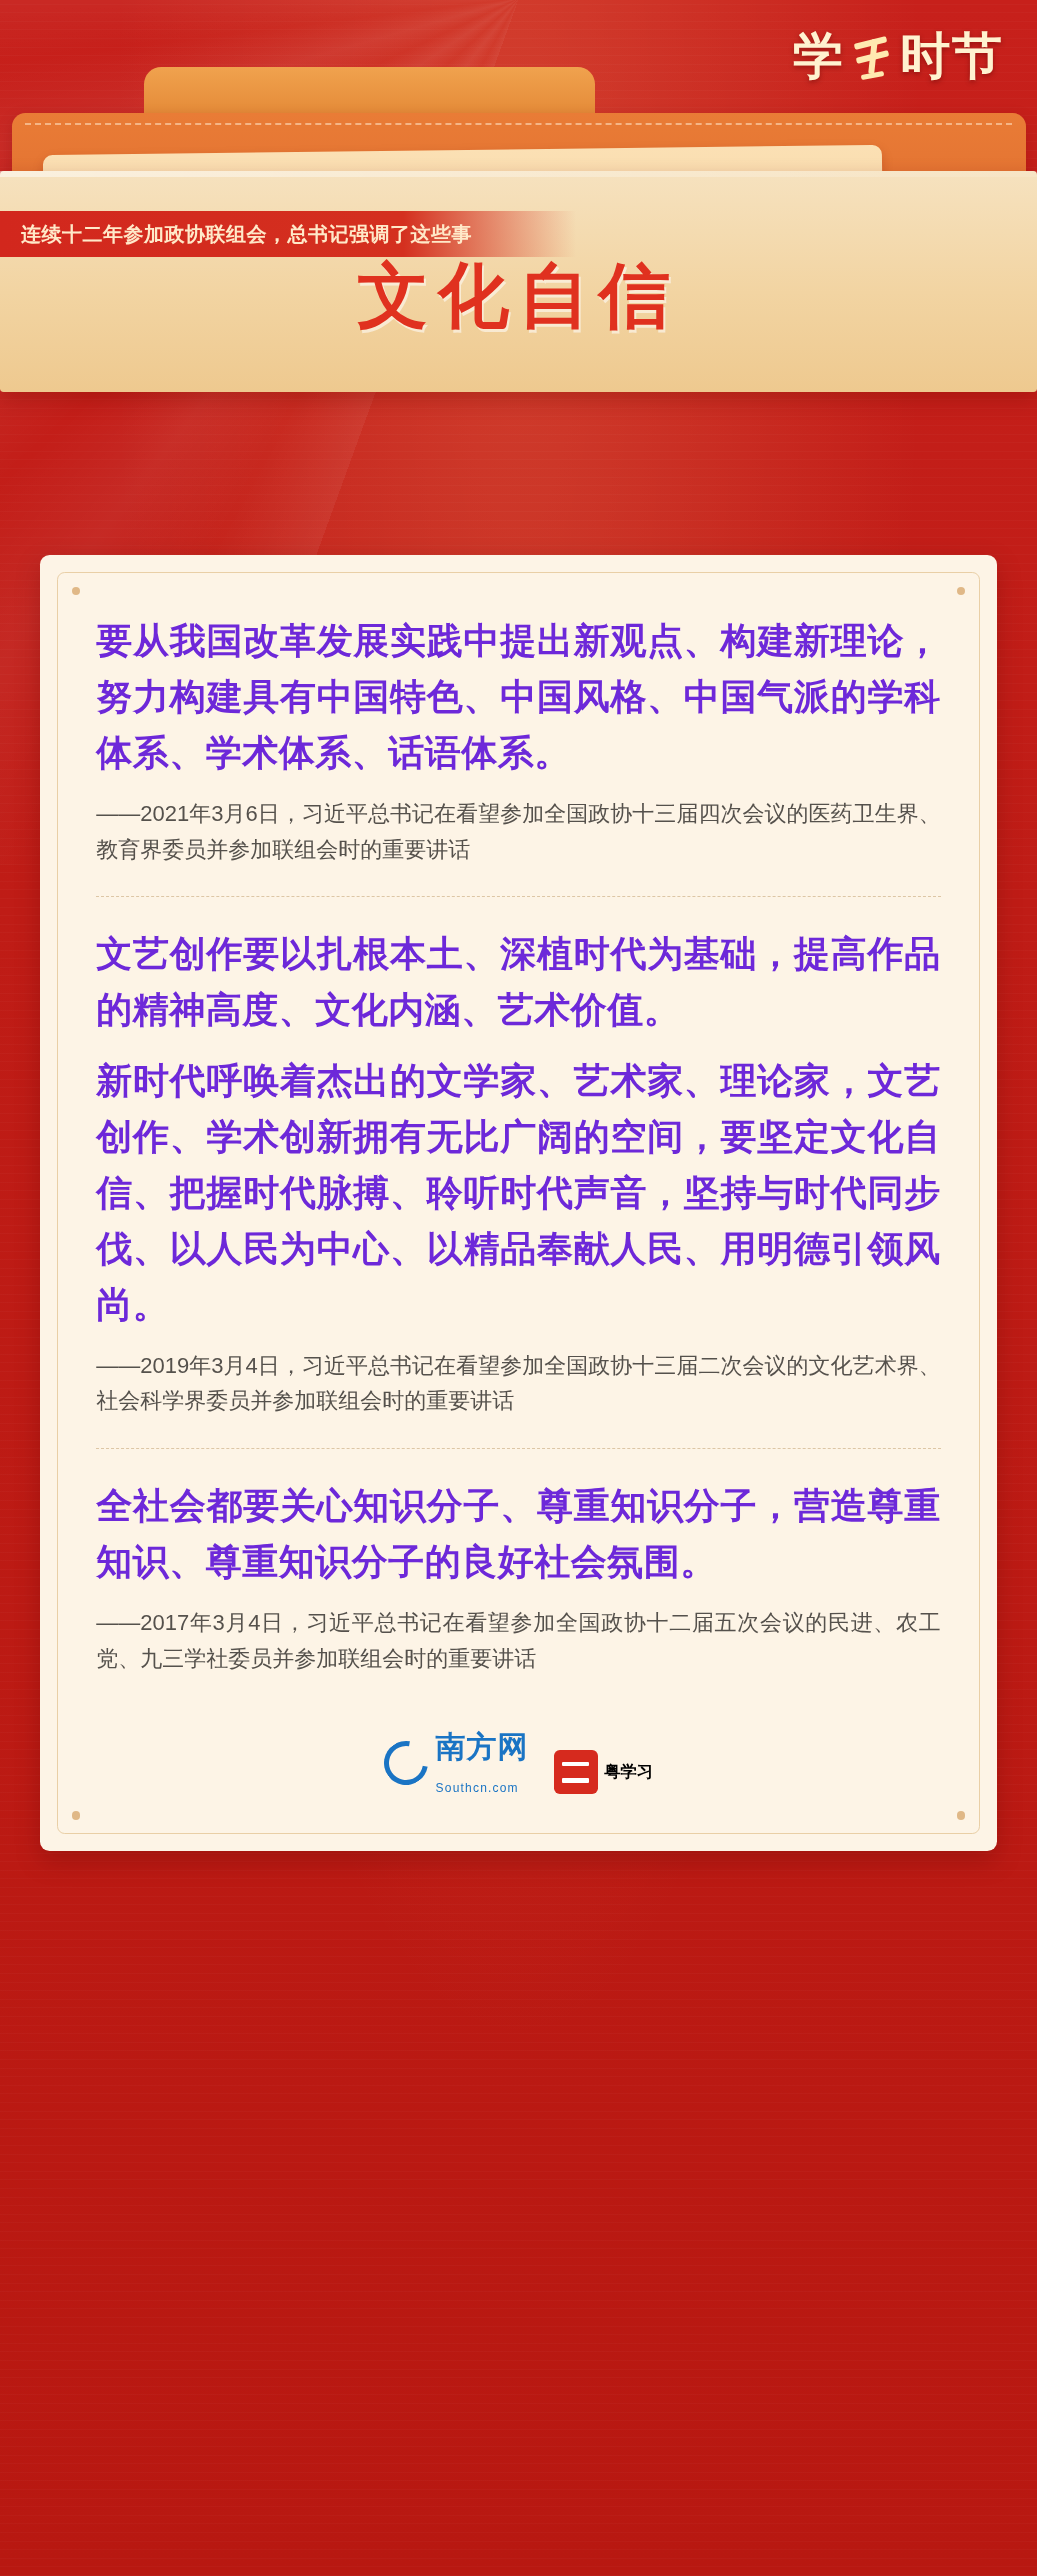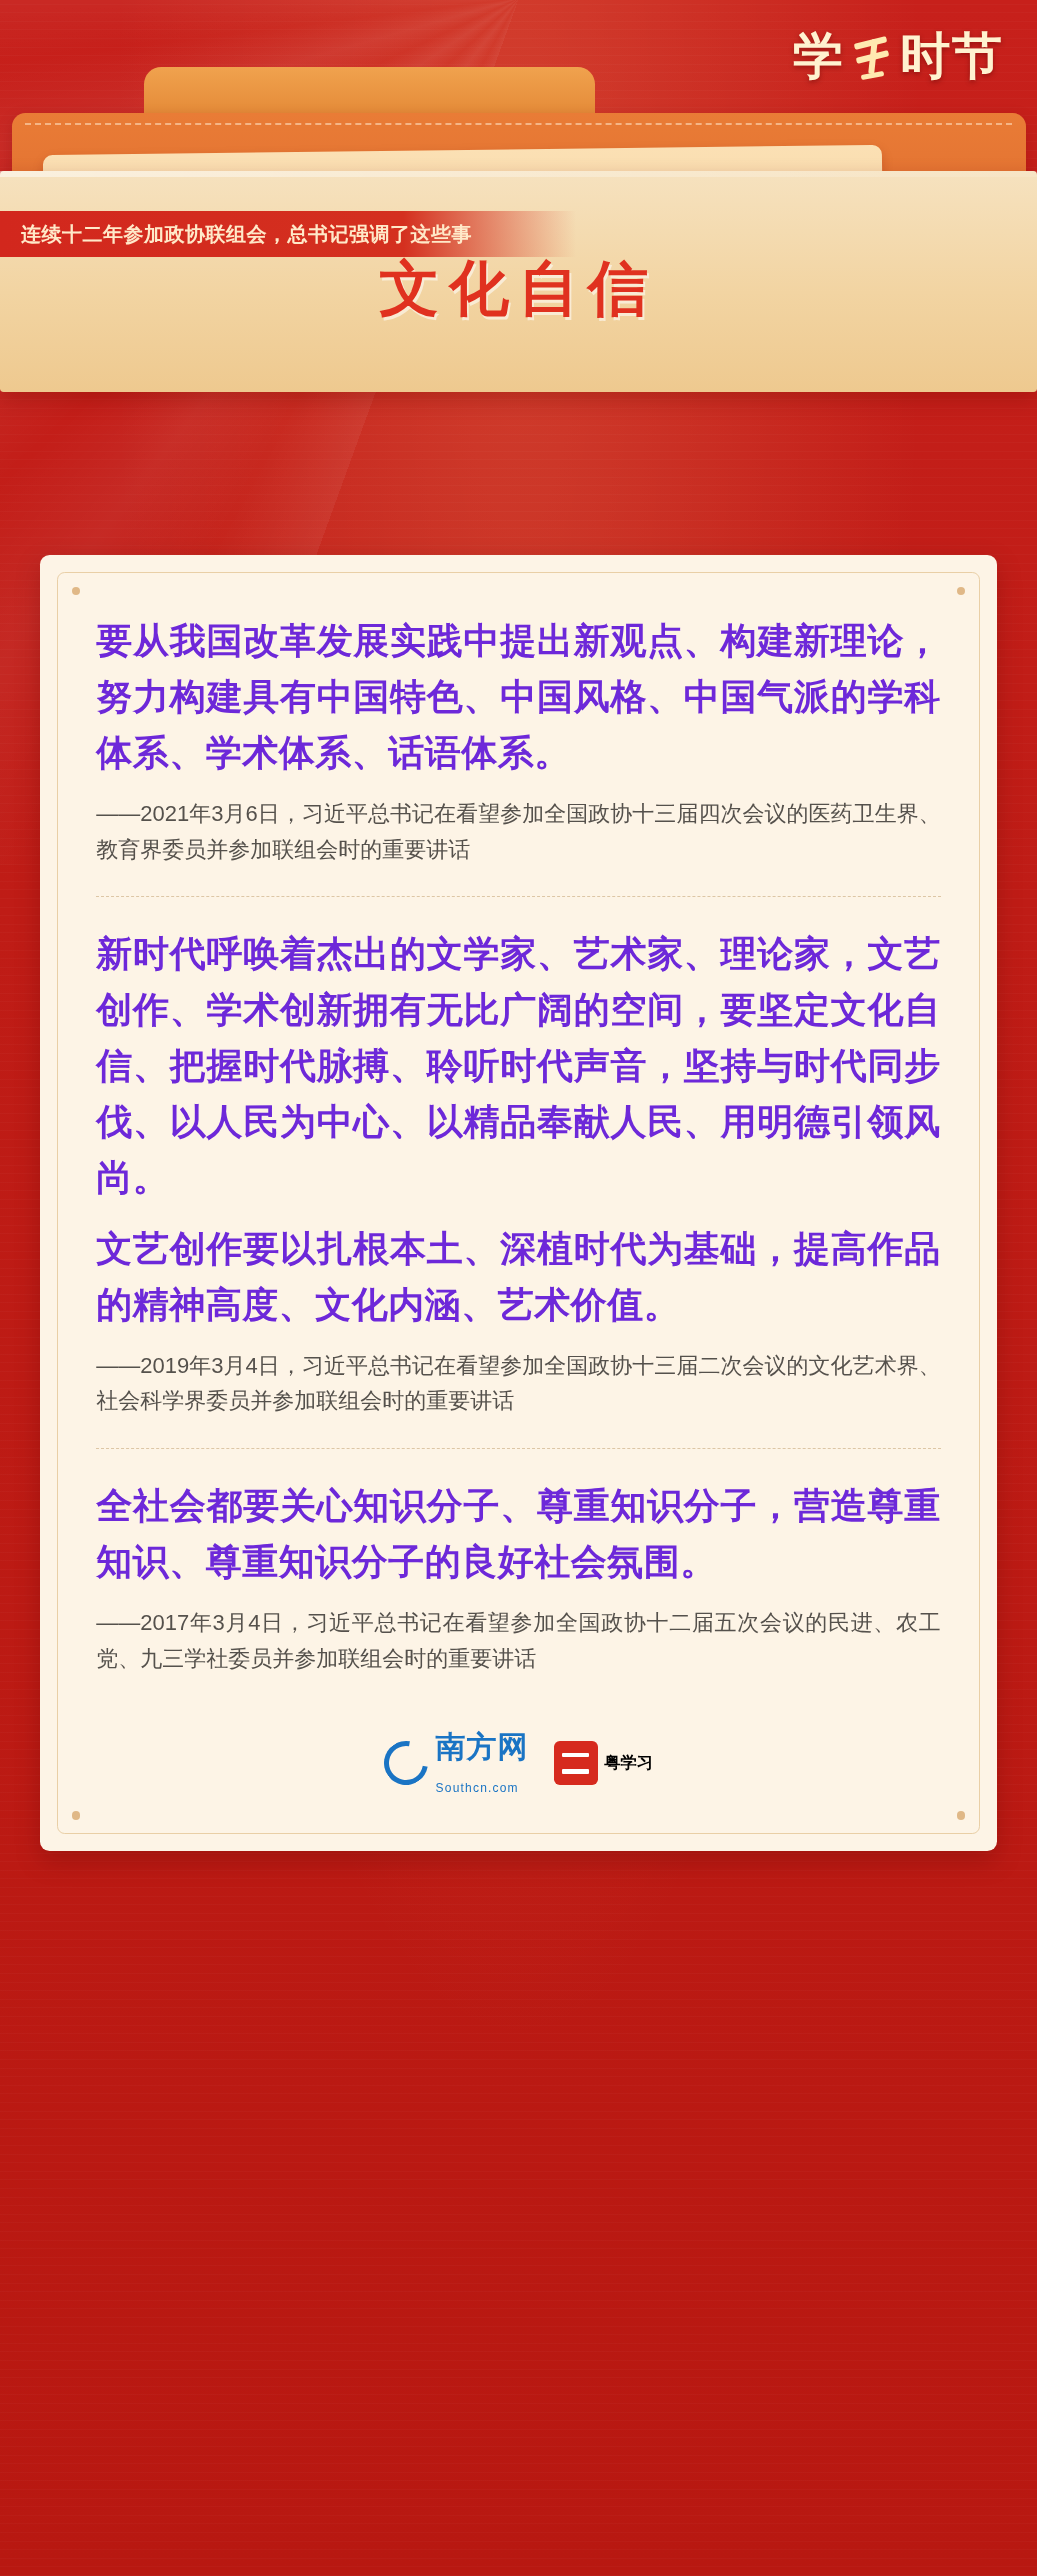--- a/index.html
+++ b/index.html
@@ -144,21 +144,21 @@
     padding-left: 21px;
     letter-spacing: 0.5px;
     white-space: nowrap;
   }
 
   .main-title {
     position: absolute;
     top: 182px; left: 0; right: 0;
     text-align: center;
     z-index: 25;
-    font-size: 60px;
+    font-size: 71px;
     font-weight: bold;
     letter-spacing: 9.6px;
     color: #e0311f;
     text-shadow: 1.9px 2.9px 0 rgba(255,255,255,0.55);
   }
 
   
   .card {
     position: absolute;
     top: 555px; left: 40px;
@@ -205,21 +205,21 @@
   }
   .divider {
     border: 0;
     border-top: 1px dashed #ddc6a5;
     margin: 29px 0 29px 0;
   }
 
   
   .footer {
     display: flex;
-    align-items: center;
+    align-items: flex-end;
     justify-content: center;
     gap: 25px;
     margin-top: 56px;
     margin-bottom: 5.8px;
   }
   .logo-southcn {
     display: flex;
     align-items: center;
     gap: 7.7px;
   }
@@ -302,22 +302,22 @@
     <span class="corner-dot br"></span>
 
     <div class="quote-block">
       <p class="quote-text">要从我国改革发展实践中提出新观点、构建新理论，努力构建具有中国特色、中国风格、中国气派的学科体系、学术体系、话语体系。</p>
       <p class="quote-source">——2021年3月6日，习近平总书记在看望参加全国政协十三届四次会议的医药卫生界、教育界委员并参加联组会时的重要讲话</p>
     </div>
 
     <hr class="divider">
 
     <div class="quote-block">
+      <p class="quote-text">文艺创作要以扎根本土、深植时代为基础，提高作品的精神高度、文化内涵、艺术价值。</p>
       <p class="quote-text">新时代呼唤着杰出的文学家、艺术家、理论家，文艺创作、学术创新拥有无比广阔的空间，要坚定文化自信、把握时代脉搏、聆听时代声音，坚持与时代同步伐、以人民为中心、以精品奉献人民、用明德引领风尚。</p>
-      <p class="quote-text">文艺创作要以扎根本土、深植时代为基础，提高作品的精神高度、文化内涵、艺术价值。</p>
       <p class="quote-source">——2019年3月4日，习近平总书记在看望参加全国政协十三届二次会议的文化艺术界、社会科学界委员并参加联组会时的重要讲话</p>
     </div>
 
     <hr class="divider">
 
     <div class="quote-block">
       <p class="quote-text">全社会都要关心知识分子、尊重知识分子，营造尊重知识、尊重知识分子的良好社会氛围。</p>
       <p class="quote-source">——2017年3月4日，习近平总书记在看望参加全国政协十二届五次会议的民进、农工党、九三学社委员并参加联组会时的重要讲话</p>
     </div>
 

